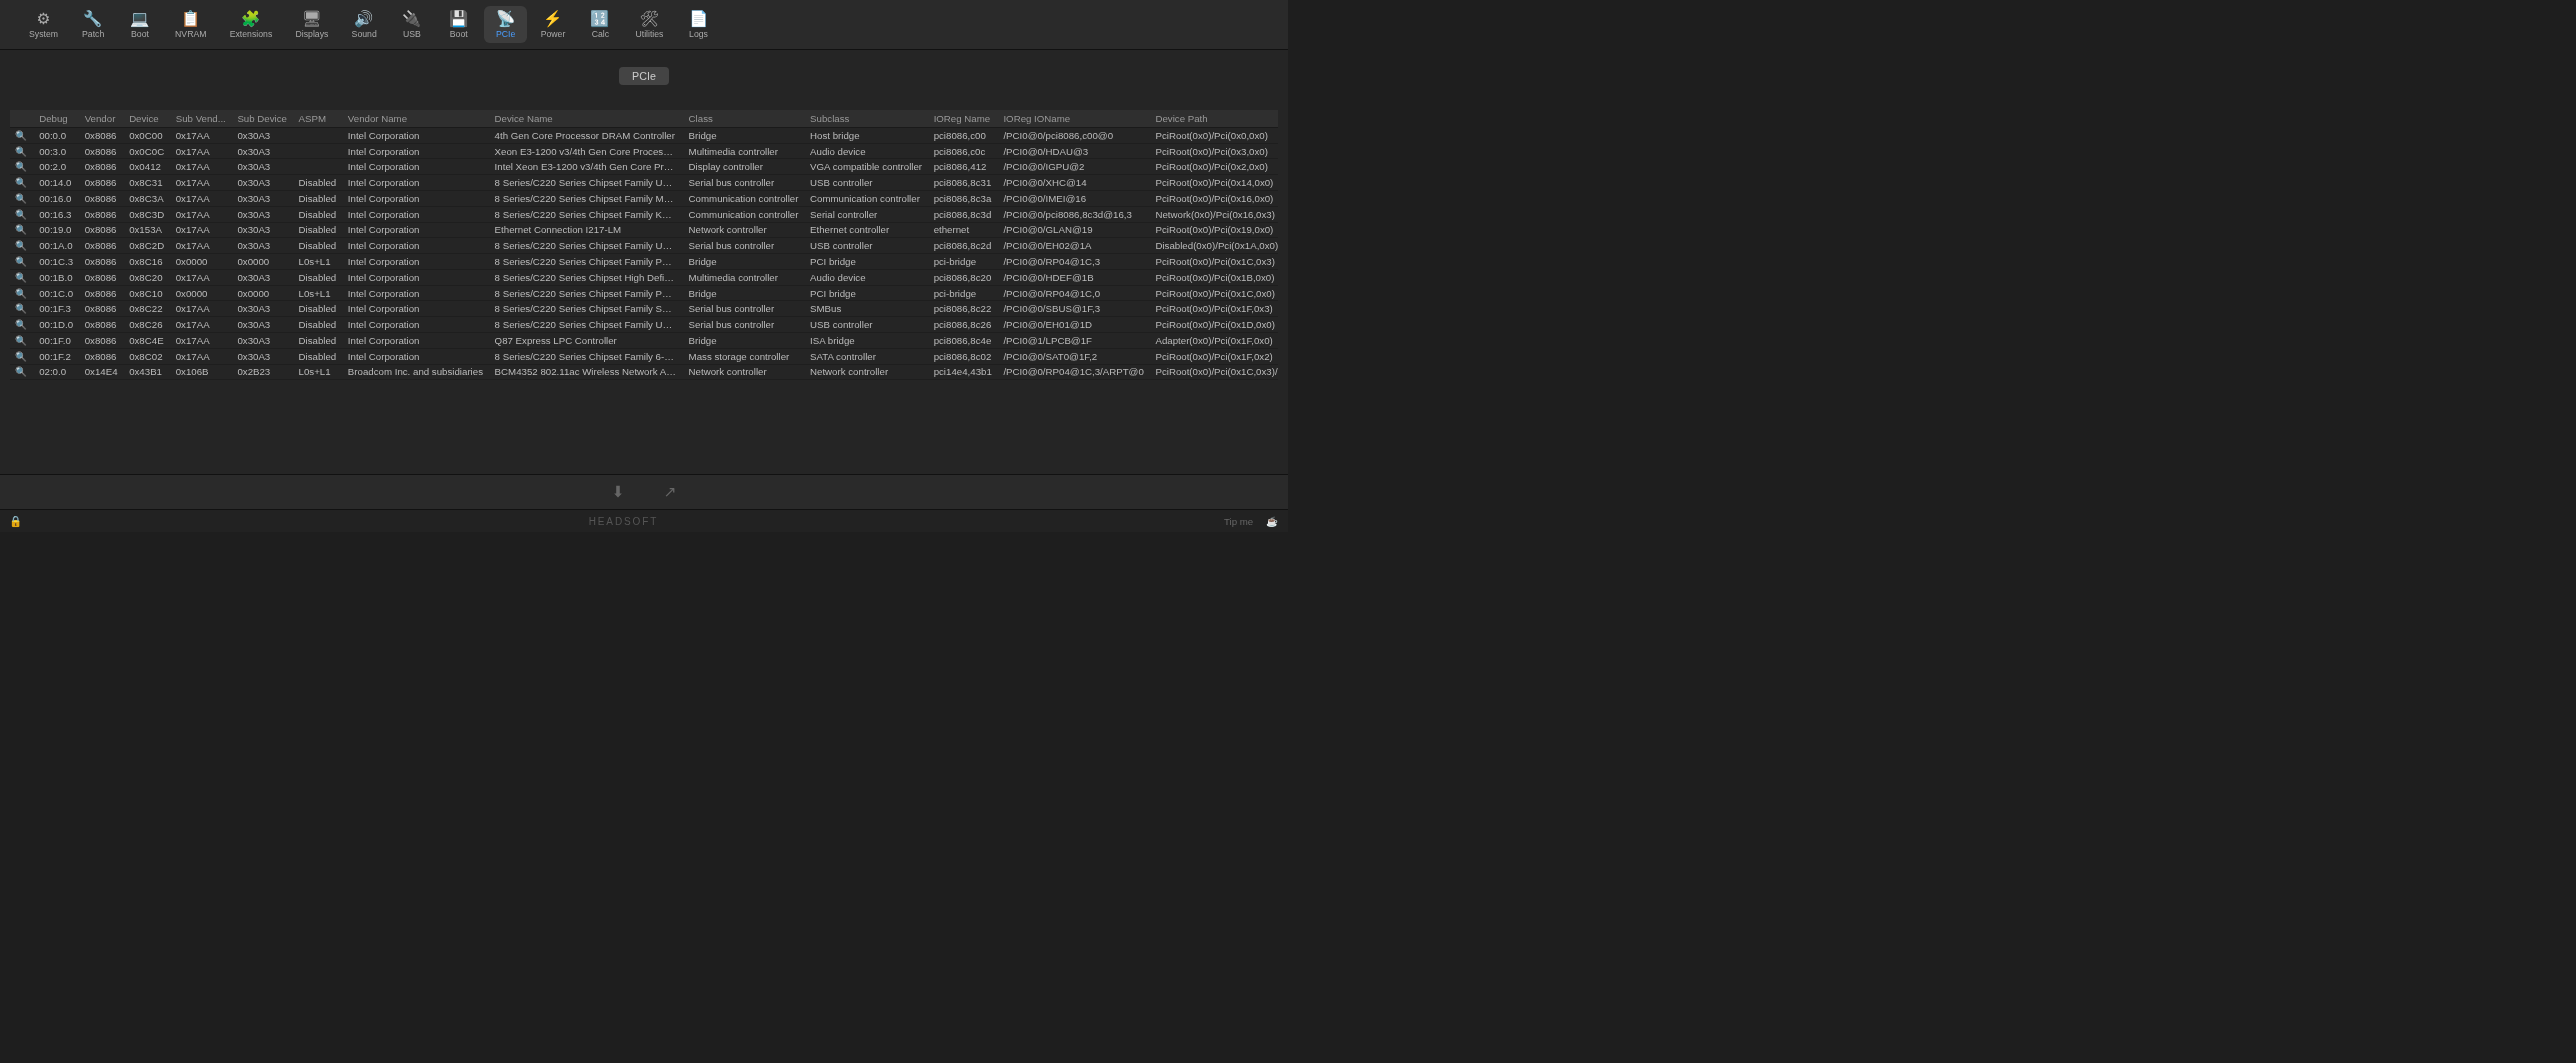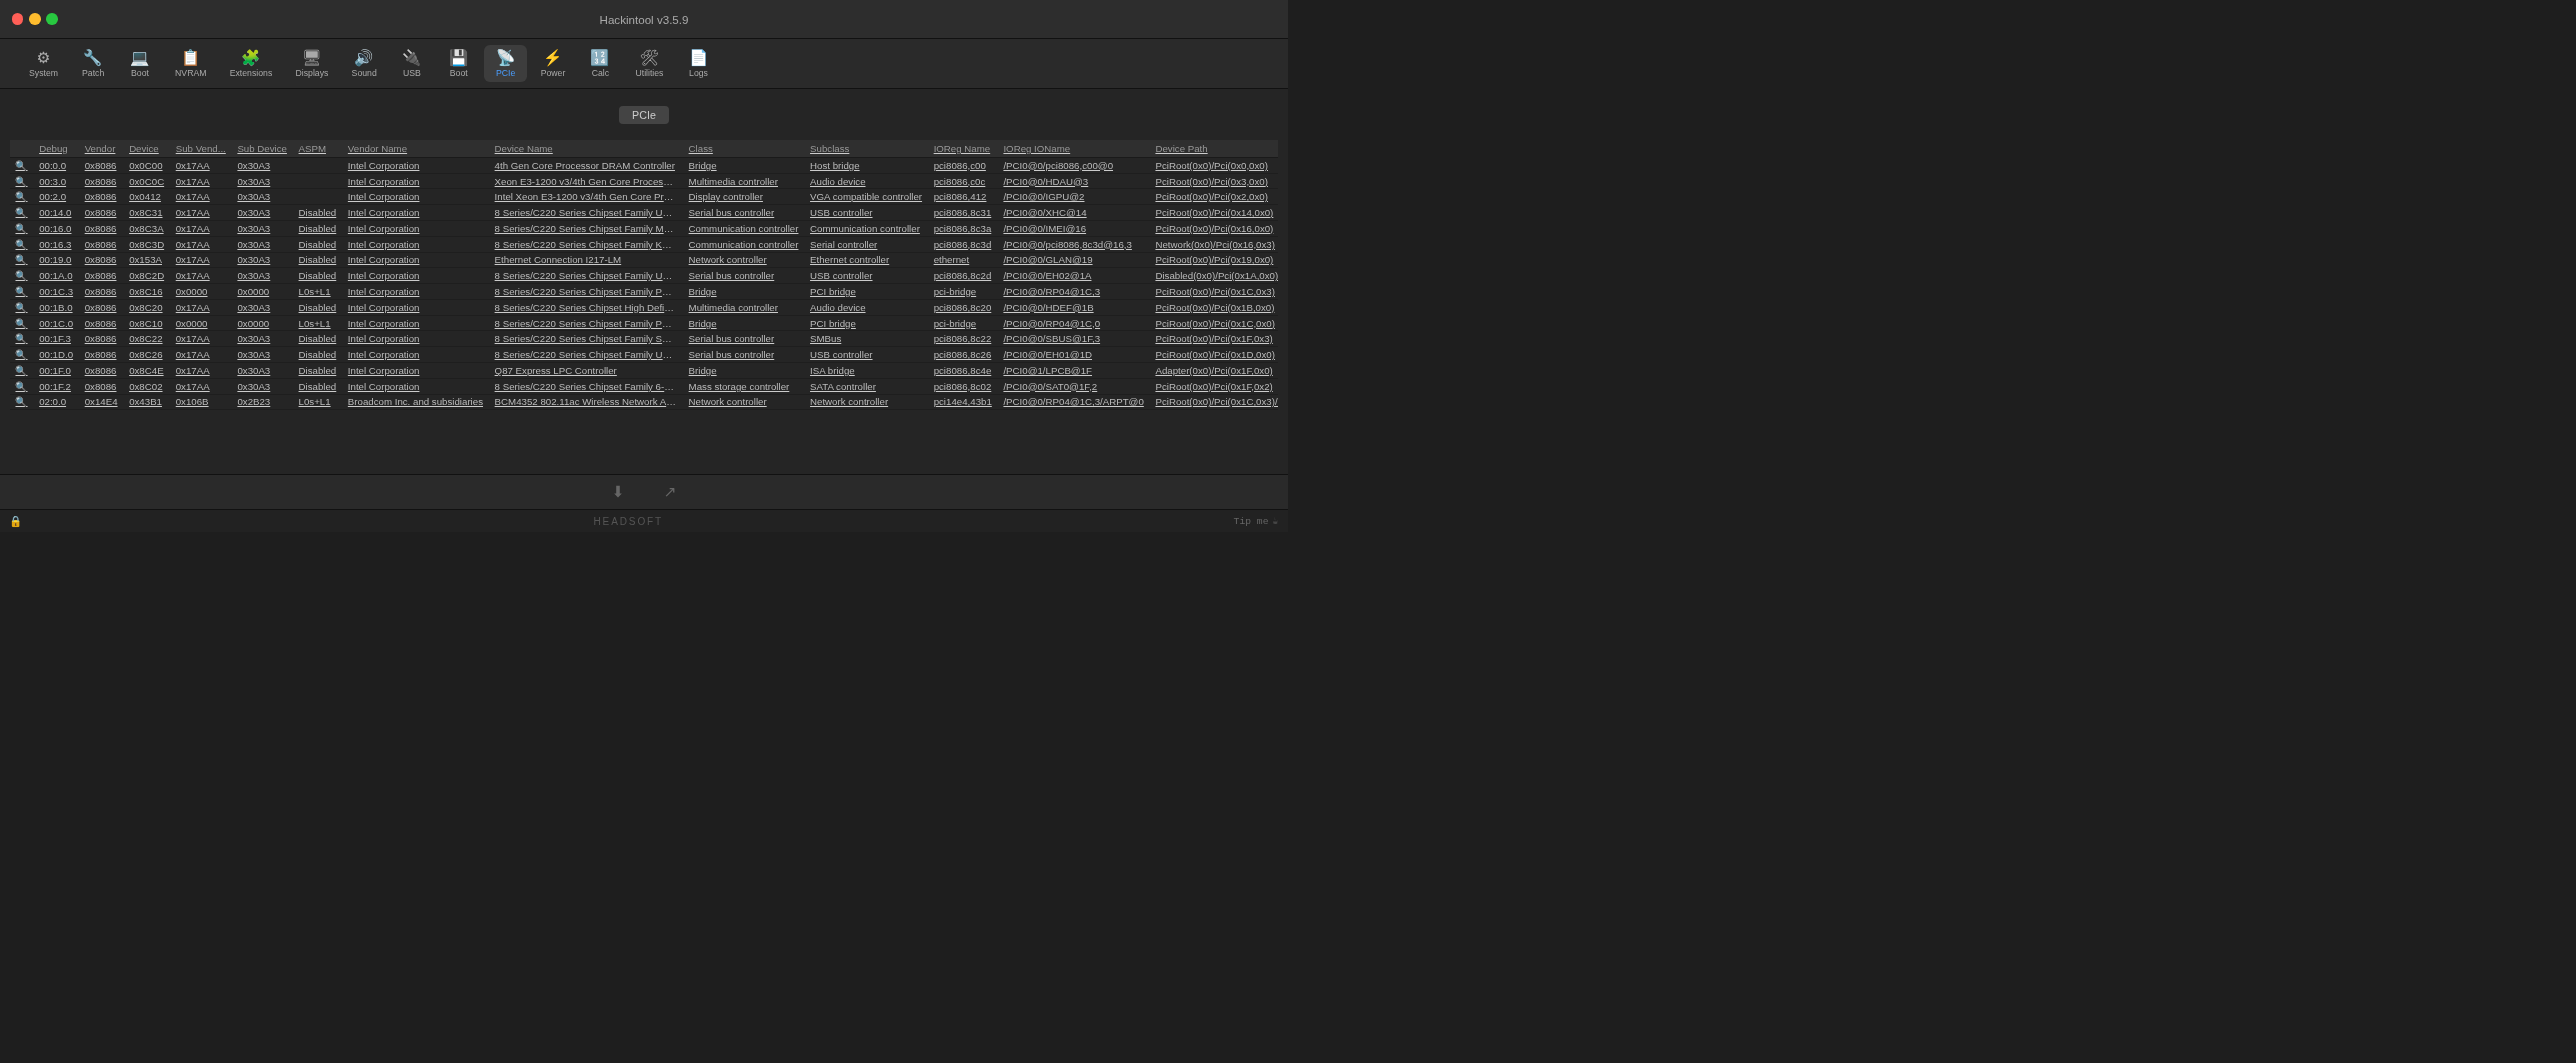--- a/index.html
+++ b/index.html
@@ -98,22 +98,21 @@
       border-radius: 3.9px;
       padding: 2.9px 13.6px;
       font-size: 10.7px;
       cursor: pointer;
     }
 
     
     .table-container {
       flex: 1;
       overflow: auto;
-      margin-top: 8px;
-      text-decoration: underline;
+      margin-top: 17px;
     }
     table {
       width: 100%;
       border-collapse: collapse;
       font-size: 9.7px;
     }
     thead th {
       background: #2f2f2f;
       color: #999;
       padding: 2.9px 5.8px;
@@ -167,45 +166,36 @@
       color: #555;
       font-size: 10px;
       letter-spacing: 1.9px;
       text-transform: uppercase;
     }
     .bottom-bar-right {
       color: #666;
       font-size: 9.7px;
       display: flex;
       align-items: center;
-      gap: 4px;
-      font-family: Liberation Mono, monospace;
+      gap: 13px;
     }
 
     .app-wrapper {
       display: flex;
       flex-direction: column;
       height: 532px;
       width: 1288px;
       overflow: hidden;
     }
   </style>
 </head>
 <body>
 
 <div class="app-wrapper">
 
-  <div class="titlebar">
-    <div class="traffic-lights">
-      <div class="traffic-light tl-red"></div>
-      <div class="traffic-light tl-yellow"></div>
-      <div class="traffic-light tl-green"></div>
-    </div>
-    <span class="titlebar-title">Hackintool v3.5.9</span>
-  </div>
 
   <div class="toolbar">
     <div class="toolbar-item">
       <span class="icon">⚙</span>
       <span class="label">System</span>
     </div>
     <div class="toolbar-item">
       <span class="icon">🔧</span>
       <span class="label">Patch</span>
     </div>

